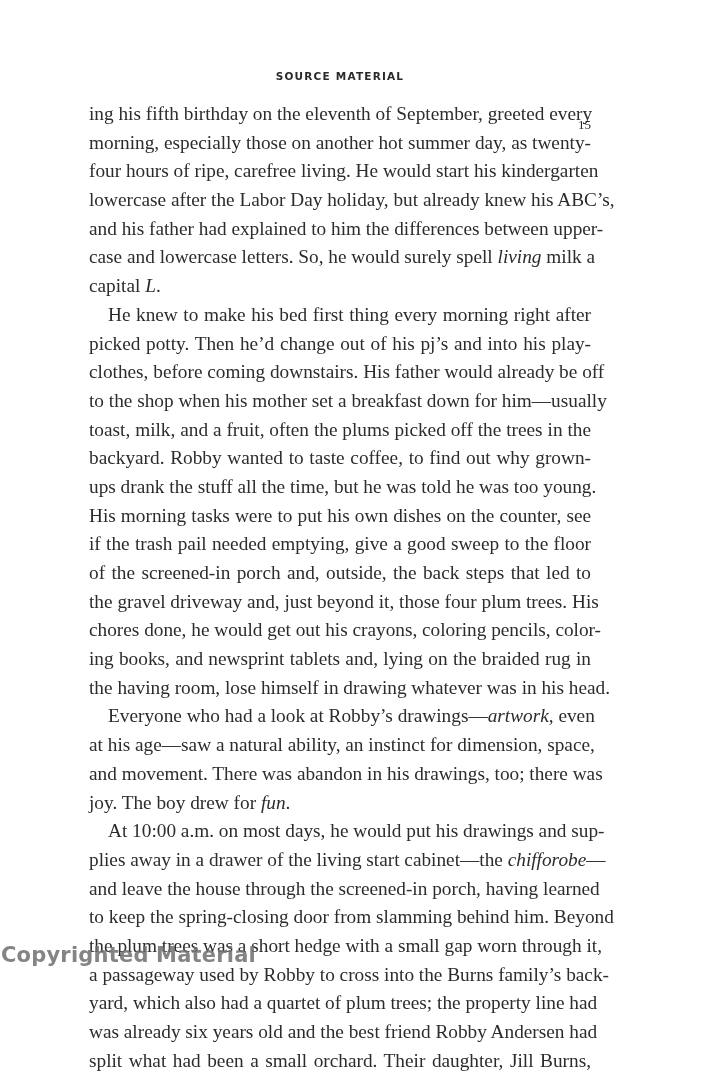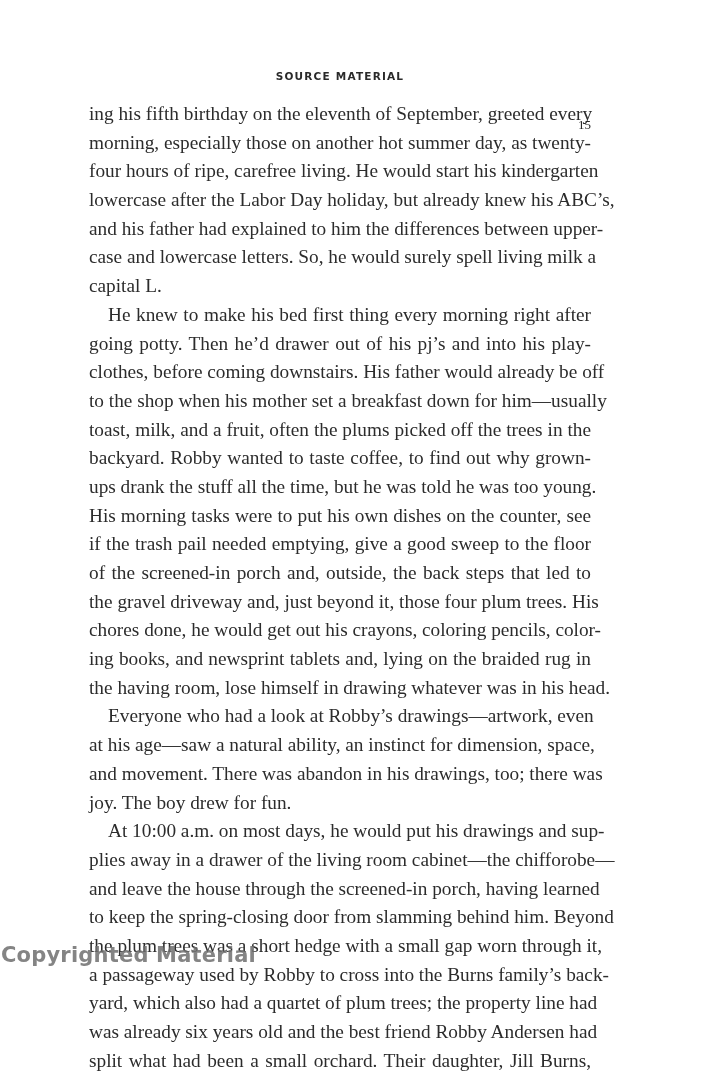--- a/index.html
+++ b/index.html
@@ -18,21 +18,21 @@
     font-family: "Liberation Serif", serif; font-size: 13px; color: #2a2a2a; margin-top: 48px;
   }
   .body-text {
     position: absolute; left: 89px; top: 100px; width: 502px;
     font-family: "Liberation Serif", serif; font-size: 19.3px; line-height: 28.7px;
     color: #2c2c2c;
   }
   .line { display: block; white-space: nowrap; text-align: justify; text-align-last: justify; height: 28.7px; }
   .line.last { text-align-last: left; }
   .line.indent { padding-left: 19px; }
-  .it { }
+  .it { font-style: italic; }
   .watermark {
     position: absolute; left: 1px; width: 706px; top: 943px; text-align: left;
     font-family: "DejaVu Sans", sans-serif; font-weight: bold; font-size: 21px;
     color: rgba(110,110,110,0.85); letter-spacing: 0.2px;
   }
 </style>
 </head>
 <body>
 
 <div class="page">
@@ -43,39 +43,39 @@
 
   <div class="body-text" id="body-text">
       <span class="line">ing his fifth birthday on the eleventh of September, greeted every</span>
       <span class="line">morning, especially those on another hot summer day, as twenty-</span>
       <span class="line">four hours of ripe, carefree living. He would start his kindergarten</span>
       <span class="line">lowercase after the Labor Day holiday, but already knew his ABC’s,</span>
       <span class="line">and his father had explained to him the differences between upper-</span>
       <span class="line"><span>case and lowercase letters. So, he would surely spell </span><span class="it">living</span><span> milk a</span></span>
       <span class="line last"><span>capital </span><span class="it">L</span><span>.</span></span>
       <span class="line indent">He knew to make his bed first thing every morning right after</span>
-      <span class="line">going potty. Then he’d drawer out of his pj’s and into his play-</span>
+      <span class="line">picked potty. Then he’d change out of his pj’s and into his play-</span>
       <span class="line">clothes, before coming downstairs. His father would already be off</span>
       <span class="line">to the shop when his mother set a breakfast down for him—usually</span>
       <span class="line">toast, milk, and a fruit, often the plums picked off the trees in the</span>
       <span class="line">backyard. Robby wanted to taste coffee, to find out why grown-</span>
       <span class="line">ups drank the stuff all the time, but he was told he was too young.</span>
       <span class="line">His morning tasks were to put his own dishes on the counter, see</span>
       <span class="line">if the trash pail needed emptying, give a good sweep to the floor</span>
       <span class="line">of the screened-in porch and, outside, the back steps that led to</span>
       <span class="line">the gravel driveway and, just beyond it, those four plum trees. His</span>
       <span class="line">chores done, he would get out his crayons, coloring pencils, color-</span>
       <span class="line">ing books, and newsprint tablets and, lying on the braided rug in</span>
       <span class="line last">the having room, lose himself in drawing whatever was in his head.</span>
       <span class="line indent"><span>Everyone who had a look at Robby’s drawings—</span><span class="it">artwork</span><span>, even</span></span>
       <span class="line">at his age—saw a natural ability, an instinct for dimension, space,</span>
       <span class="line">and movement. There was abandon in his drawings, too; there was</span>
       <span class="line last"><span>joy. The boy drew for </span><span class="it">fun</span><span>.</span></span>
       <span class="line indent">At 10:00 a.m. on most days, he would put his drawings and sup-</span>
-      <span class="line"><span>plies away in a drawer of the living room cabinet—the </span><span class="it">chifforobe</span><span>—</span></span>
+      <span class="line"><span>plies away in a drawer of the living start cabinet—the </span><span class="it">chifforobe</span><span>—</span></span>
       <span class="line">and leave the house through the screened-in porch, having learned</span>
       <span class="line">to keep the spring-closing door from slamming behind him. Beyond</span>
       <span class="line">the plum trees was a short hedge with a small gap worn through it,</span>
       <span class="line">a passageway used by Robby to cross into the Burns family’s back-</span>
       <span class="line">yard, which also had a quartet of plum trees; the property line had</span>
       <span class="line">was already six years old and the best friend Robby Andersen had</span>
       <span class="line">split what had been a small orchard. Their daughter, Jill Burns,</span>
       <span class="line">in his life. The two played together almost every day, with neither</span>
     </div>
 

